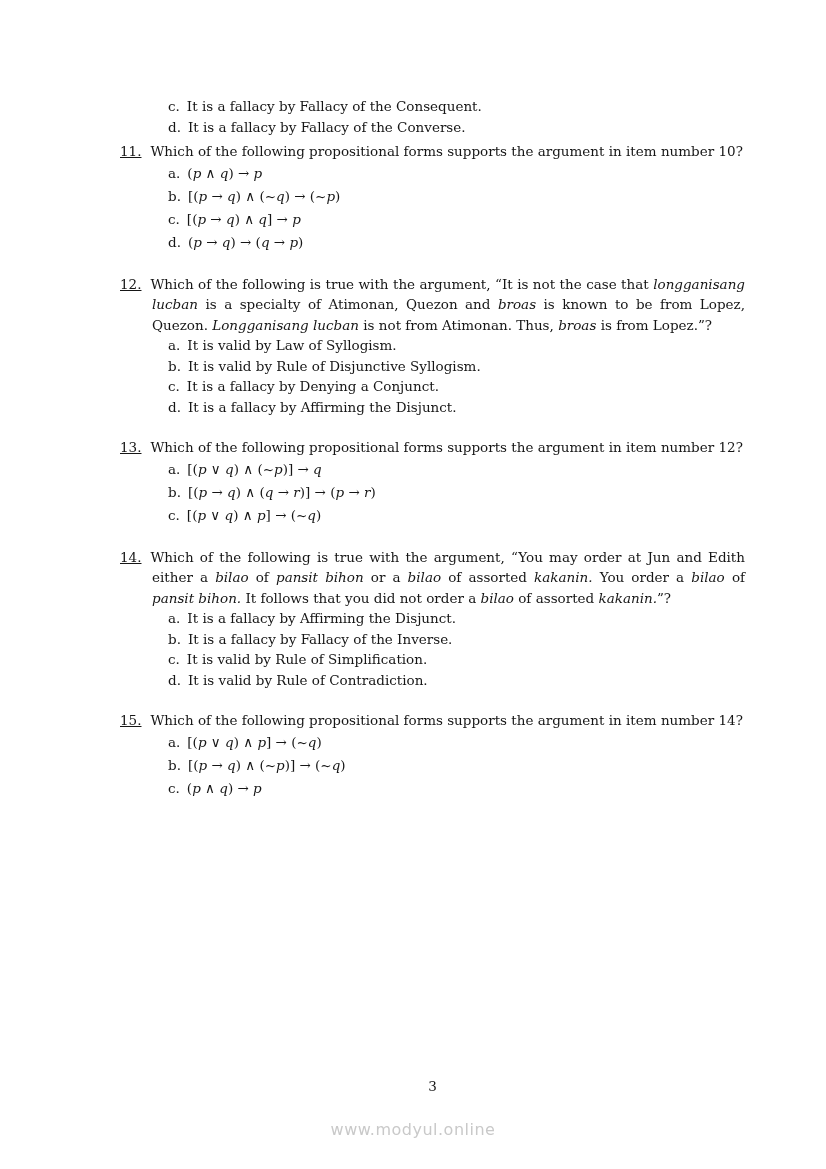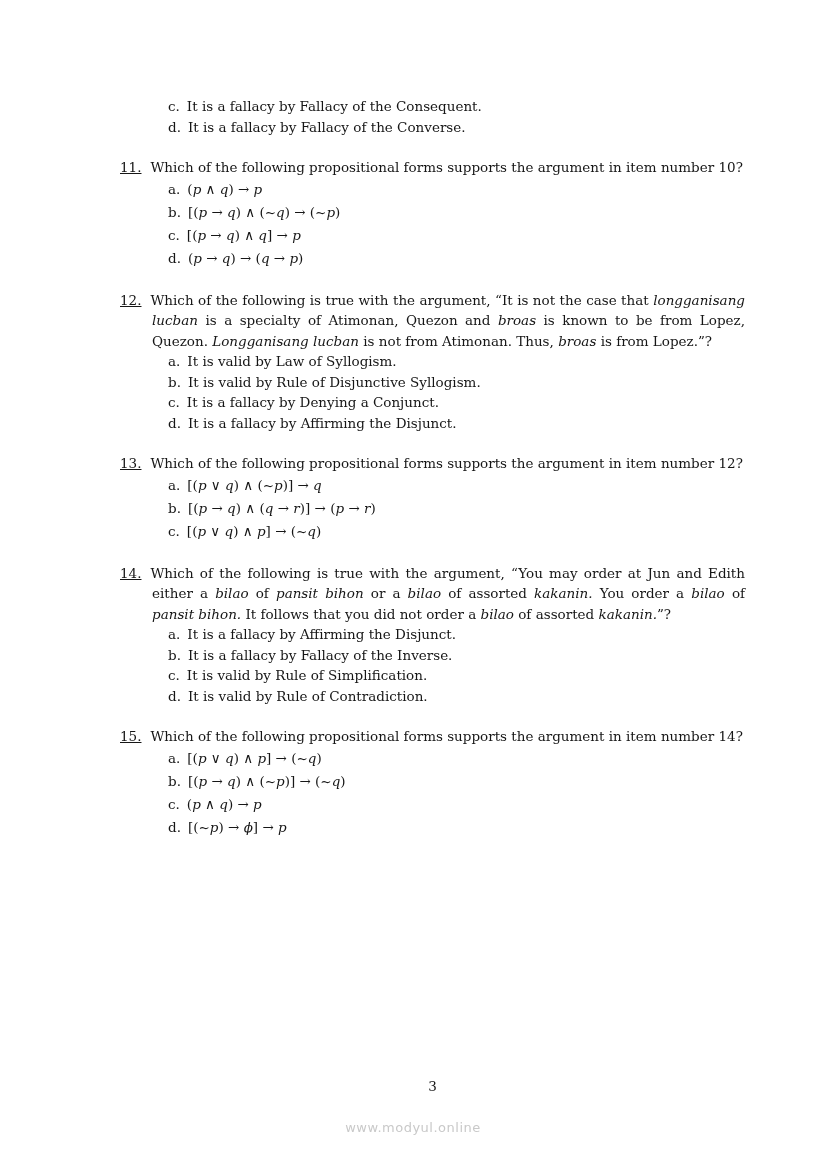--- a/index.html
+++ b/index.html
@@ -12,21 +12,21 @@
     font-size: 13.5px;
     color: #161616;
     overflow: hidden;
   }
   .content {
     position: absolute;
     top: 96px;
     left: 120px;
     width: 625px;
   }
-  .carryover { margin-bottom: 20px; }
+  .carryover { margin-bottom: 4px; }
   .question-block { margin-bottom: 20px; }
   .question {
     padding-left: 32px;
     text-indent: -32px;
     text-align: justify;
     line-height: 20.5px;
   }
   .question.left { text-align: left; }
   .q-num { margin-right: 9px; text-decoration: underline; }
   .option-row {
@@ -47,21 +47,21 @@
     text-align: center;
   }
   .watermark {
     position: absolute;
     top: 1120px;
     left: 0;
     width: 826px;
     text-align: center;
     color: #c9c9c9;
     font-family: "DejaVu Sans", sans-serif;
-    font-size: 13px;
+    font-size: 16px;
     letter-spacing: 0.5px;
   }
 </style>
 </head>
 <body>
 
 <div class="content">
   <div class="carryover">
       <div class="option-row">
     <span class="option-label">c.</span><span>It is a fallacy by Fallacy of the Consequent.</span>
@@ -151,22 +151,19 @@
     <div>
           <div class="option-row math-row">
     <span class="option-label">a.</span><span class="math">[(<i>p</i> ∨ <i>q</i>) ∧ <i>p</i>] → (~<i>q</i>)</span>
   </div>
           <div class="option-row math-row">
     <span class="option-label">b.</span><span class="math">[(<i>p</i> → <i>q</i>) ∧ (~<i>p</i>)] → (~<i>q</i>)</span>
   </div>
           <div class="option-row math-row">
     <span class="option-label">c.</span><span class="math">(<i>p</i> ∧ <i>q</i>) → <i>p</i></span>
   </div>
-          <div class="option-row math-row">
-    <span class="option-label">d.</span><span class="math">[(~<i>p</i>) → <i>ϕ</i>] → <i>p</i></span>
-  </div>
         </div>
   </div>
     </div>
 </div>
 
 <div class="page-number">3</div>
 <div class="watermark">www.modyul.online</div>
 
 </body></html>

